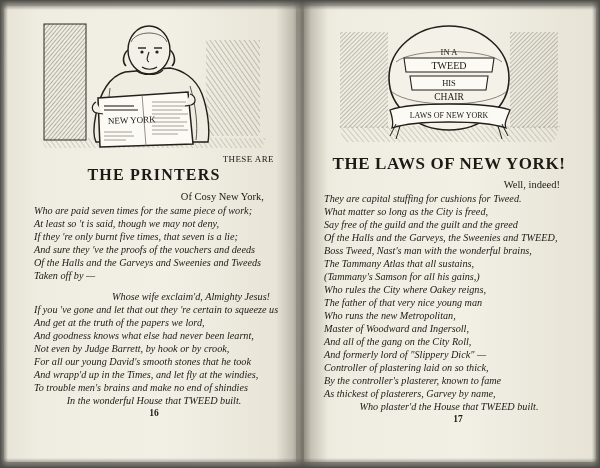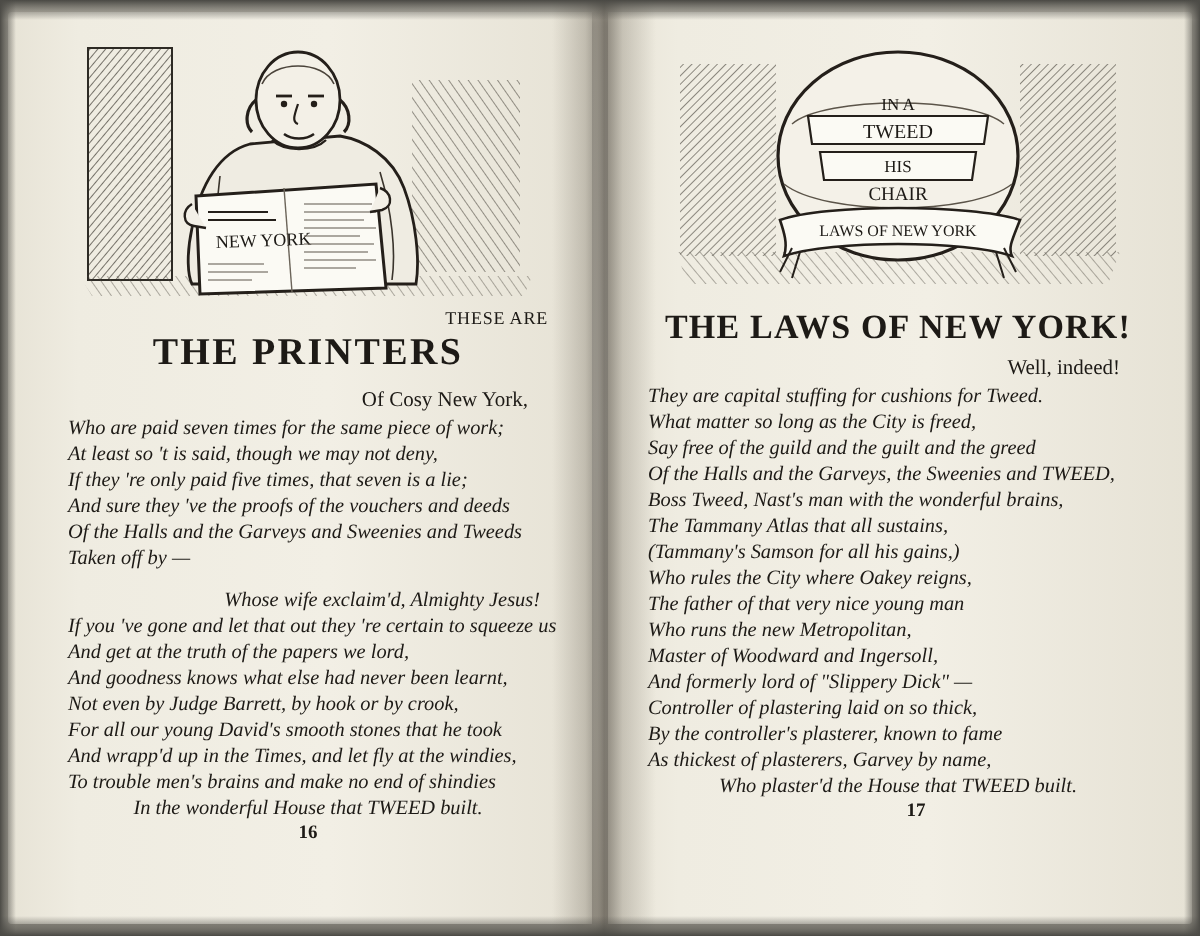--- a/index.html
+++ b/index.html
@@ -71,21 +71,21 @@
 
   .kicker {
     font-size: 9px;
     letter-spacing: 0.4px;
     margin: 0 0 2px 0;
     text-align: right;
   }
 
   .title-left {
     text-align: center;
-    font-size: 19px;
+    font-size: 16px;
     letter-spacing: 1.2px;
     margin: 2px 0 7px 0;
     font-family: "Liberation Serif", serif;
   }
   .title-right {
     text-align: center;
     font-size: 17px;
     letter-spacing: 0.6px;
     margin: 0 0 5px 0;
     white-space: nowrap;
@@ -213,21 +213,21 @@
       </svg>
     </div>
 
     <p class="kicker">THESE ARE</p>
     <h1 class="title-left">THE PRINTERS</h1>
     <p class="lead-left">Of Cosy New York,</p>
 
     <ul class="verse">
       <li>Who are paid seven times for the same piece of work;</li>
       <li>At least so 't is said, though we may not deny,</li>
-      <li>If they 're only paid five times, that seven is a lie;</li>
+      <li>If they 're only burnt five times, that seven is a lie;</li>
       <li>And sure they 've the proofs of the vouchers and deeds</li>
       <li>Of the Halls and the Garveys and Sweenies and Tweeds</li>
       <li>Taken off by —</li>
       <li class="gap"></li>
       <li class="right">Whose wife exclaim'd, Almighty Jesus!</li>
       <li>If you 've gone and let that out they 're certain to squeeze us</li>
       <li>And get at the truth of the papers we lord,</li>
       <li>And goodness knows what else had never been learnt,</li>
       <li>Not even by Judge Barrett, by hook or by crook,</li>
       <li>For all our young David's smooth stones that he took</li>
@@ -284,20 +284,21 @@
       <li>What matter so long as the City is freed,</li>
       <li>Say free of the guild and the guilt and the greed</li>
       <li>Of the Halls and the Garveys, the Sweenies and TWEED,</li>
       <li>Boss Tweed, Nast's man with the wonderful brains,</li>
       <li>The Tammany Atlas that all sustains,</li>
       <li>(Tammany's Samson for all his gains,)</li>
       <li>Who rules the City where Oakey reigns,</li>
       <li>The father of that very nice young man</li>
       <li>Who runs the new Metropolitan,</li>
       <li>Master of Woodward and Ingersoll,</li>
+      <li>And all of the gang on the City Roll,</li>
       <li>And formerly lord of "Slippery Dick" —</li>
       <li>Controller of plastering laid on so thick,</li>
       <li>By the controller's plasterer, known to fame</li>
       <li>As thickest of plasterers, Garvey by name,</li>
       <li class="center">Who plaster'd the House that TWEED built.</li>
     </ul>
 
     <div class="folio right-folio">17</div>
   </div>
 

